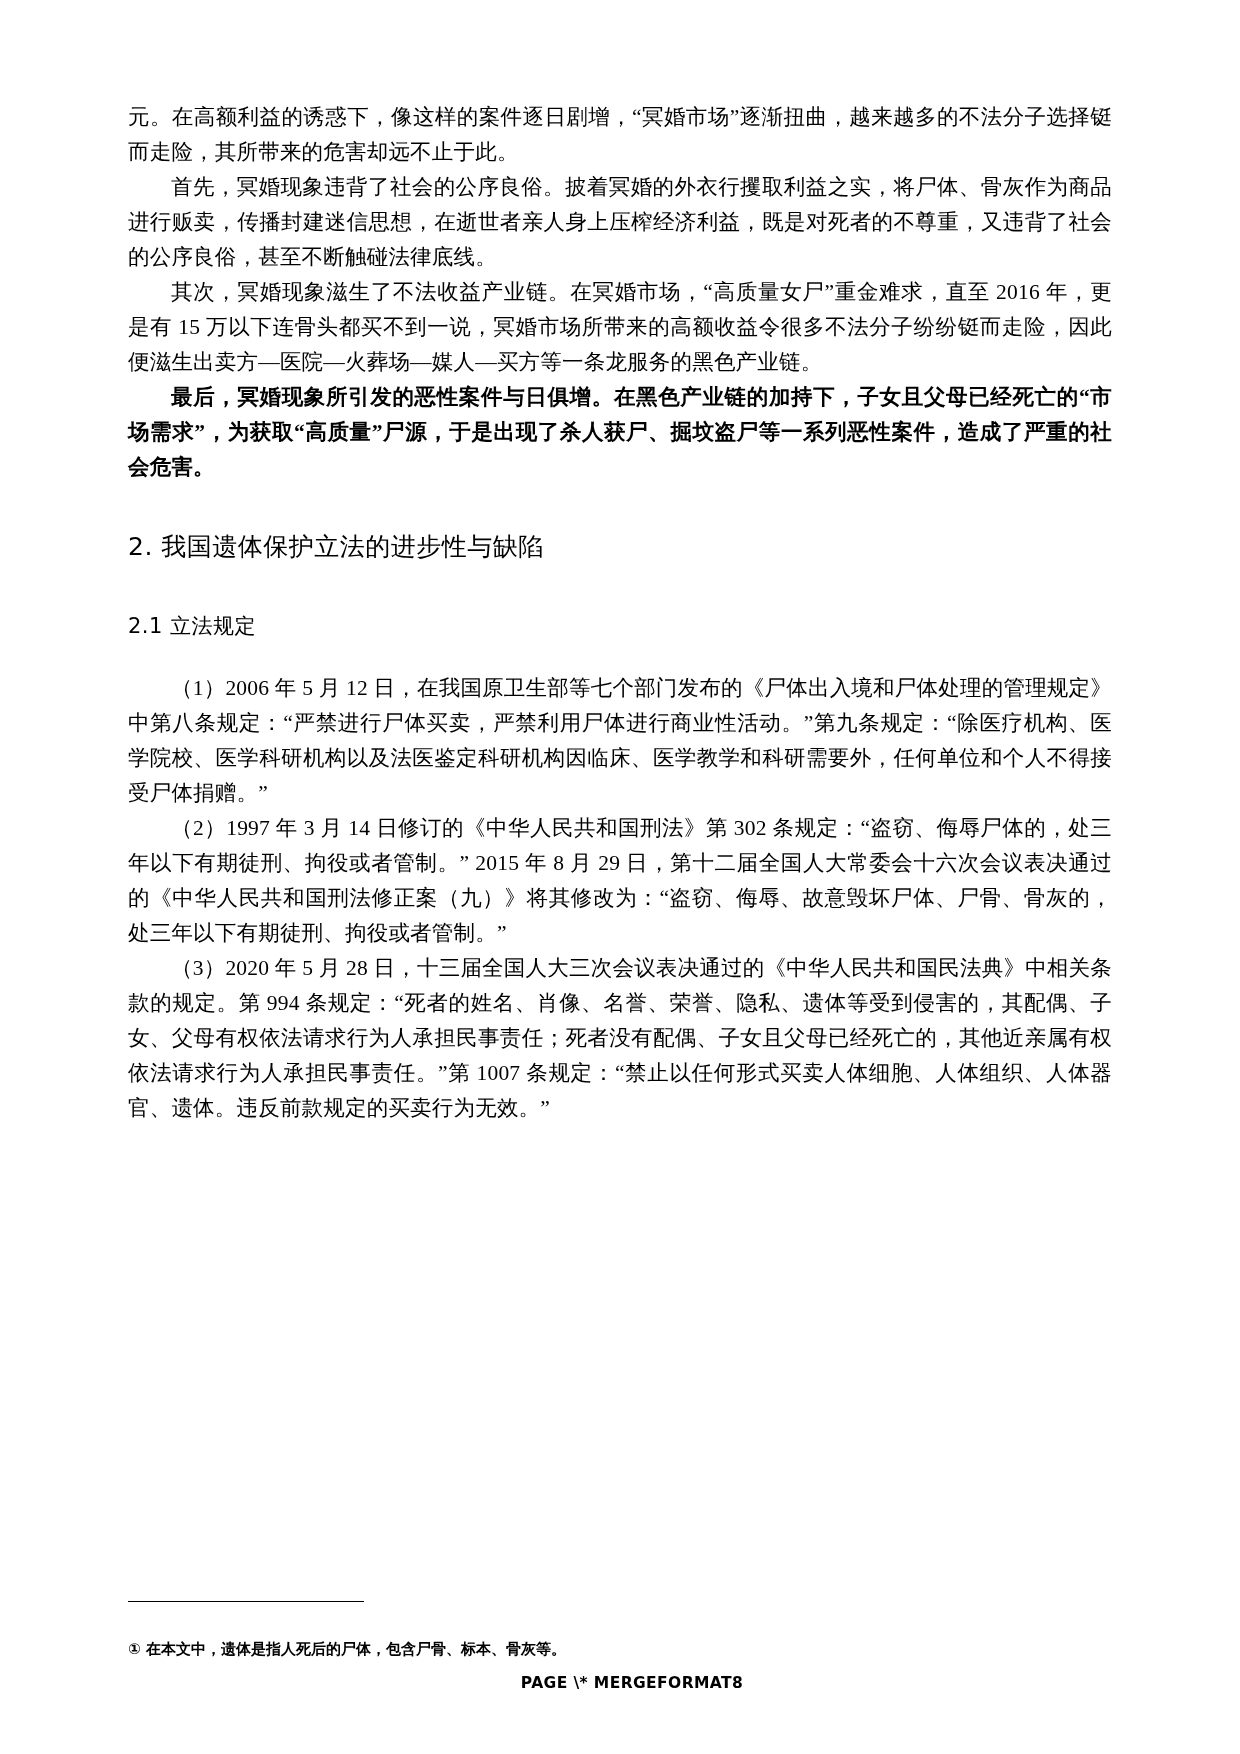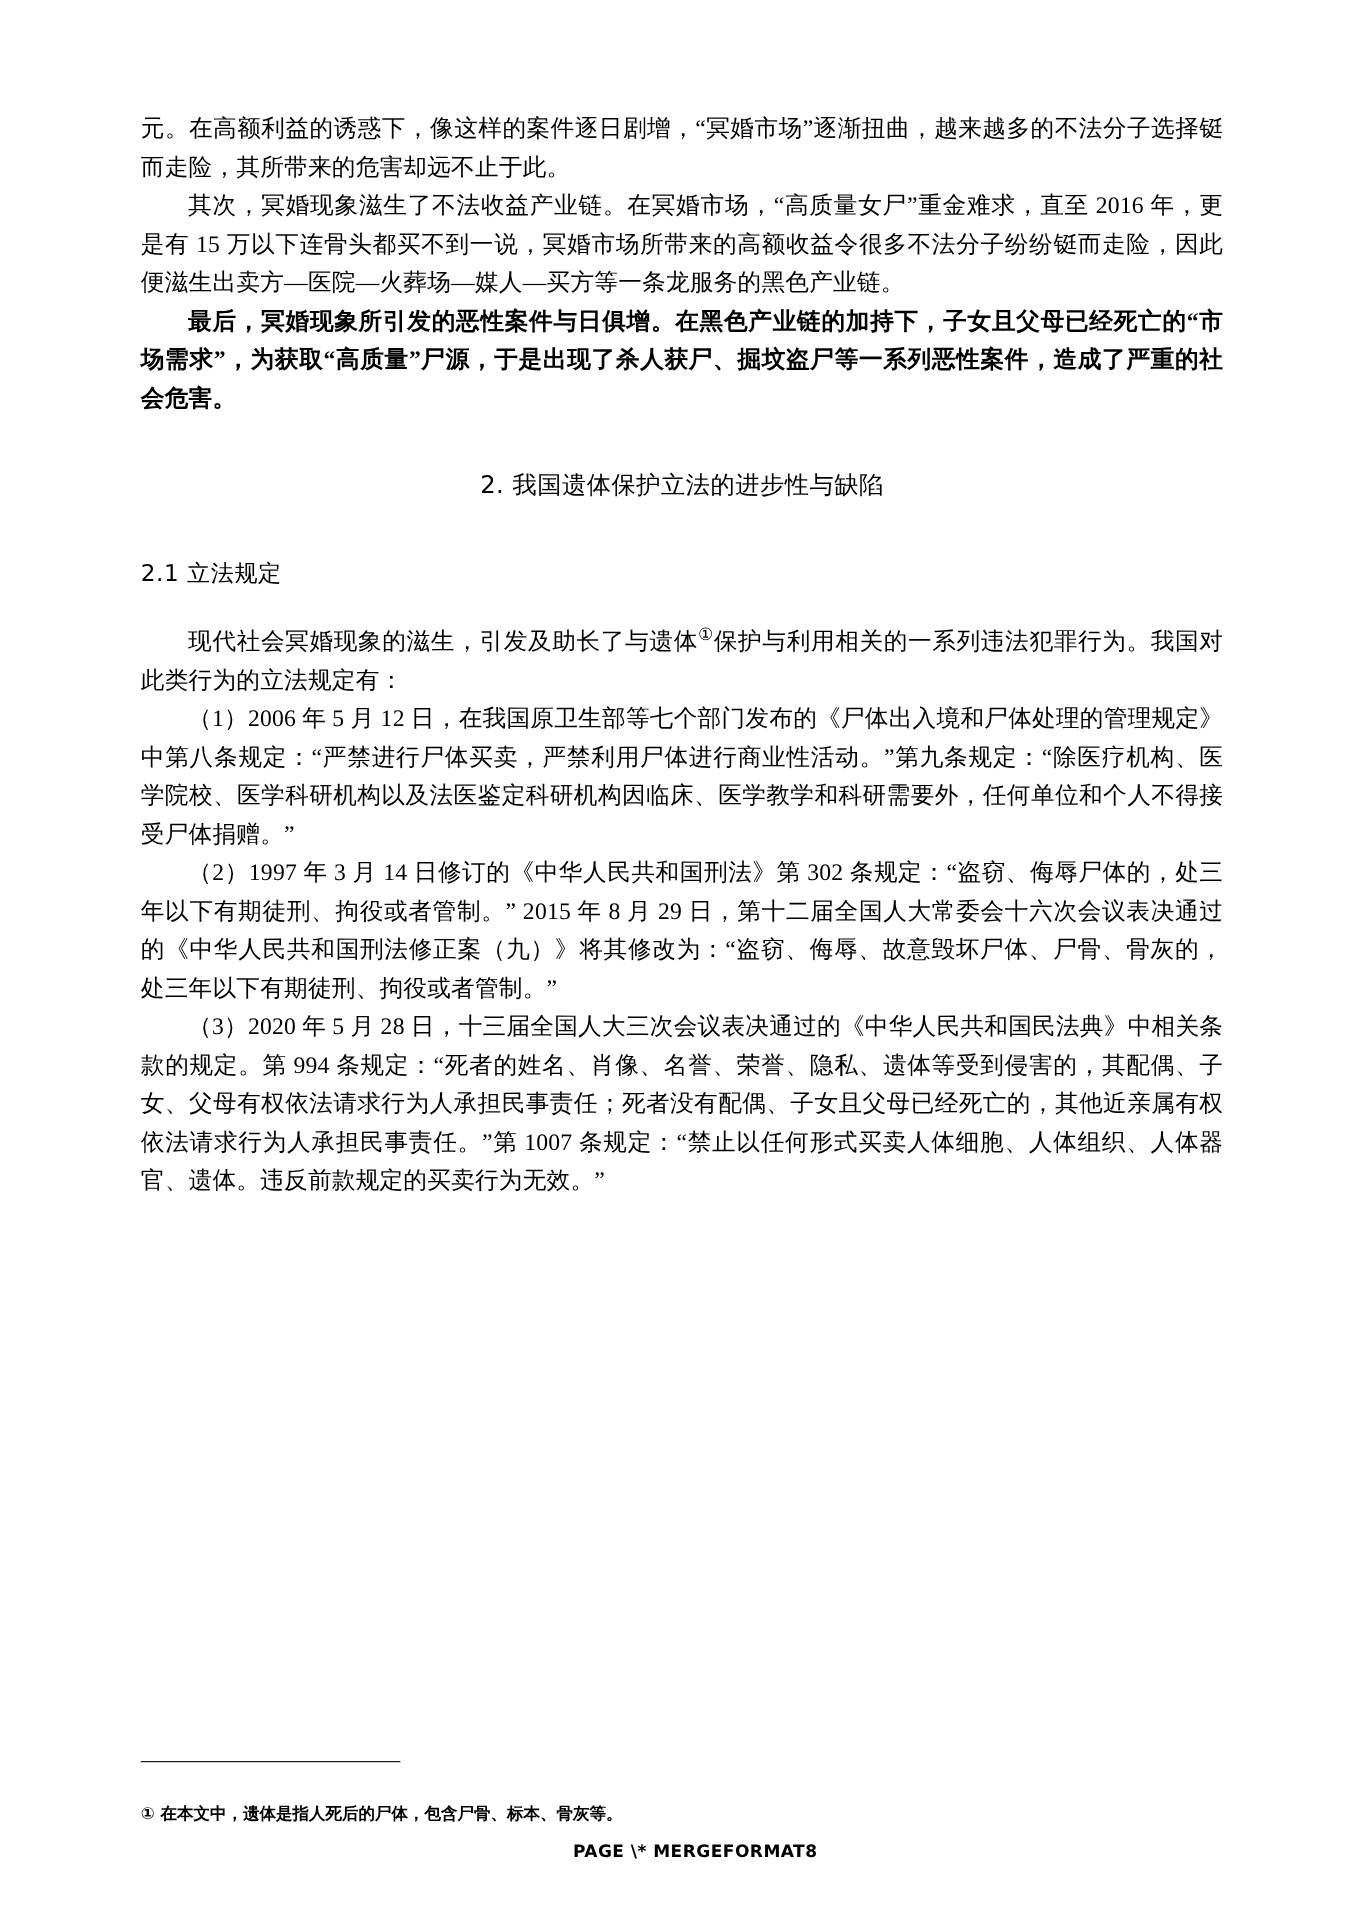--- a/index.html
+++ b/index.html
@@ -32,26 +32,25 @@
     letter-spacing: 0.2px;
   }
   .indent {
     text-indent: 2em;
   }
   .bold {
     font-weight: bold;
   }
   h2.heading1 {
     font-family: "DejaVu Sans", sans-serif;
-    font-size: 22px;
+    font-size: 25px;
     font-weight: normal;
     margin: 42px 0 0 0;
     line-height: 40px;
     letter-spacing: 0.5px;
-    text-align: center;
   }
   h3.heading2 {
     font-family: "DejaVu Sans", sans-serif;
     font-size: 21px;
     font-weight: normal;
     margin: 40px 0 26px 0;
     line-height: 38px;
     letter-spacing: 0.5px;
   }
   .footnote-area {
@@ -91,30 +90,30 @@
     line-height: 0;
   }
 </style>
 </head>
 <body>
 
 <div class="page">
 
   <p class="body-text">元。在高额利益的诱惑下，像这样的案件逐日剧增，“冥婚市场”逐渐扭曲，越来越多的不法分子选择铤而走险，其所带来的危害却远不止于此。</p>
 
+  <p class="body-text indent">首先，冥婚现象违背了社会的公序良俗。披着冥婚的外衣行攫取利益之实，将尸体、骨灰作为商品进行贩卖，传播封建迷信思想，在逝世者亲人身上压榨经济利益，既是对死者的不尊重，又违背了社会的公序良俗，甚至不断触碰法律底线。</p>
 
   <p class="body-text indent">其次，冥婚现象滋生了不法收益产业链。在冥婚市场，“高质量女尸”重金难求，直至 2016 年，更是有 15 万以下连骨头都买不到一说，冥婚市场所带来的高额收益令很多不法分子纷纷铤而走险，因此便滋生出卖方—医院—火葬场—媒人—买方等一条龙服务的黑色产业链。</p>
 
   <p class="body-text indent bold">最后，冥婚现象所引发的恶性案件与日俱增。在黑色产业链的加持下，子女且父母已经死亡的“市场需求”，为获取“高质量”尸源，于是出现了杀人获尸、掘坟盗尸等一系列恶性案件，造成了严重的社会危害。</p>
 
   <h2 class="heading1">2. 我国遗体保护立法的进步性与缺陷</h2>
 
   <h3 class="heading2">2.1 立法规定</h3>
 
-  <p class="body-text indent"><span>现代社会冥婚现象的滋生，引发及助长了与遗体</span><sup class="fn">①</sup><span>保护与利用相关的一系列违法犯罪行为。我国对此类行为的立法规定有：</span></p>
 
   <p class="body-text indent">（1）2006 年 5 月 12 日，在我国原卫生部等七个部门发布的《尸体出入境和尸体处理的管理规定》中第八条规定：“严禁进行尸体买卖，严禁利用尸体进行商业性活动。”第九条规定：“除医疗机构、医学院校、医学科研机构以及法医鉴定科研机构因临床、医学教学和科研需要外，任何单位和个人不得接受尸体捐赠。”</p>
 
   <p class="body-text indent">（2）1997 年 3 月 14 日修订的《中华人民共和国刑法》第 302 条规定：“盗窃、侮辱尸体的，处三年以下有期徒刑、拘役或者管制。” 2015 年 8 月 29 日，第十二届全国人大常委会十六次会议表决通过的《中华人民共和国刑法修正案（九）》将其修改为：“盗窃、侮辱、故意毁坏尸体、尸骨、骨灰的，处三年以下有期徒刑、拘役或者管制。”</p>
 
   <p class="body-text indent">（3）2020 年 5 月 28 日，十三届全国人大三次会议表决通过的《中华人民共和国民法典》中相关条款的规定。第 994 条规定：“死者的姓名、肖像、名誉、荣誉、隐私、遗体等受到侵害的，其配偶、子女、父母有权依法请求行为人承担民事责任；死者没有配偶、子女且父母已经死亡的，其他近亲属有权依法请求行为人承担民事责任。”第 1007 条规定：“禁止以任何形式买卖人体细胞、人体组织、人体器官、遗体。违反前款规定的买卖行为无效。”</p>
 
 
 </div>
 

